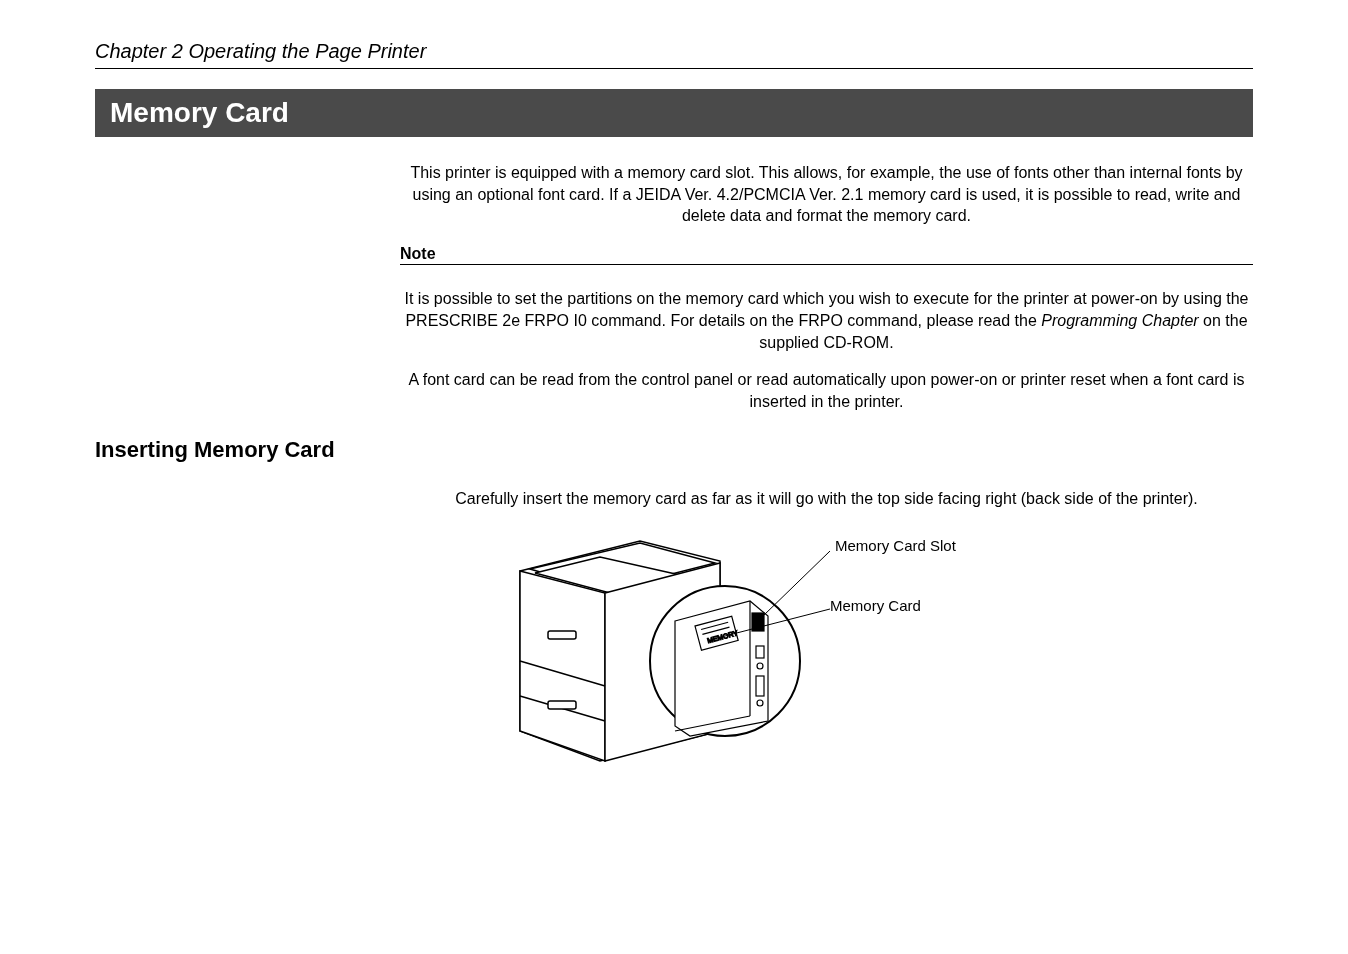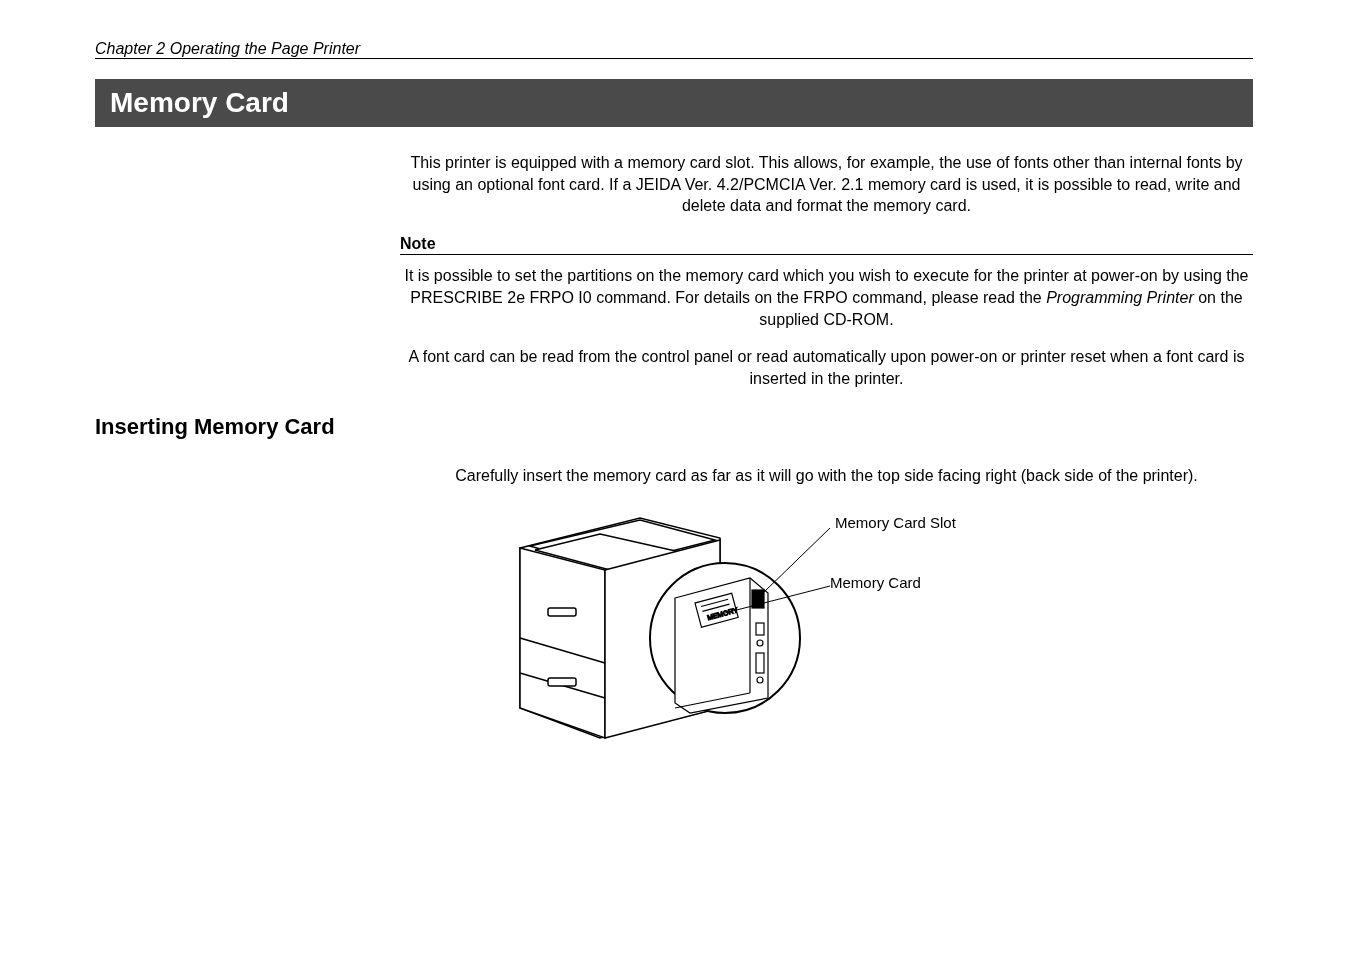--- a/index.html
+++ b/index.html
@@ -9,21 +9,22 @@
       background: #ffffff;
       width: 1348px;
       height: 954px;
       position: relative;
     }
     .page-container {
       padding: 40px 95px 0 95px;
     }
     .chapter-header {
       font-style: italic;
-      font-size: 16px;
+      font-size: 20px;
+      margin-bottom: 5px;
     }
     .header-rule {
       border: none;
       border-top: 1.5px solid #000;
       margin: 0 0 20px 0;
     }
     .section-title-bar {
       background: #4a4a4a;
       color: #ffffff;
       font-size: 28px;
@@ -38,21 +39,21 @@
     }
     .main-content p {
       margin: 0 0 16px 0;
       text-align: center;
     }
     .note-label {
       font-weight: bold;
       border-bottom: 1.5px solid #000;
       display: flex;
       align-items: center;
-      margin-bottom: 10px;
+      margin-bottom: 23px;
     }
     .note-label .label-text {
       flex: 0 0 auto;
     }
     .note-underline {
       flex: 1;
     }
     .italic {
       font-style: italic;
     }
@@ -98,21 +99,21 @@
   <div class="main-content">
     <p>This printer is equipped with a memory card slot.  This allows, for example, the use of fonts other than internal fonts by using an optional font card.  If a JEIDA Ver. 4.2/PCMCIA Ver. 2.1 memory card is   used, it is possible to read, write and delete data and format the memory card.</p>
 
     <div class="note-label">
       <span class="label-text">Note</span>
       <span class="note-underline"></span>
     </div>
 
 
     <p>
-      <span>It is possible to set the partitions on the memory card which you wish to execute for the printer at power-on by using the PRESCRIBE 2e FRPO I0 command.  For details on the FRPO command, please read the </span><span class="italic">Programming Printer</span><span> on the supplied CD-ROM.</span>
+      <span>It is possible to set the partitions on the memory card which you wish to execute for the printer at power-on by using the PRESCRIBE 2e FRPO I0 command.  For details on the FRPO command, please read the </span><span class="italic">Programming Chapter</span><span> on the supplied CD-ROM.</span>
     </p>
 
     <p>A font card can be read from the control panel or read automatically upon power-on or printer reset when a font card is inserted in the printer.</p>
   </div>
 
   <div class="subsection-title">Inserting Memory Card</div>
 
   <div class="main-content">
     <p>Carefully insert the memory card as far as it will go with the top side facing right (back side of the printer).</p>
 

